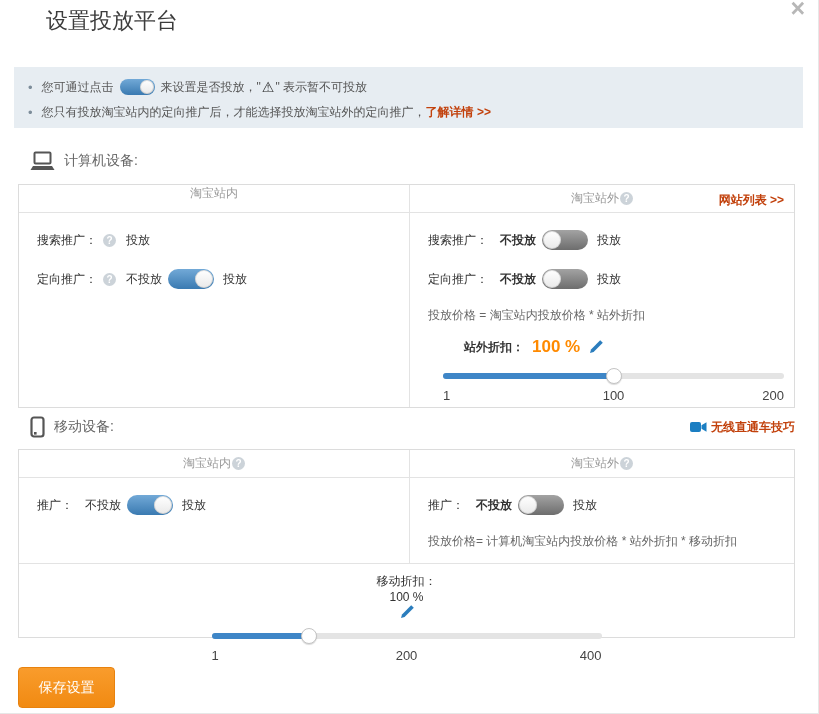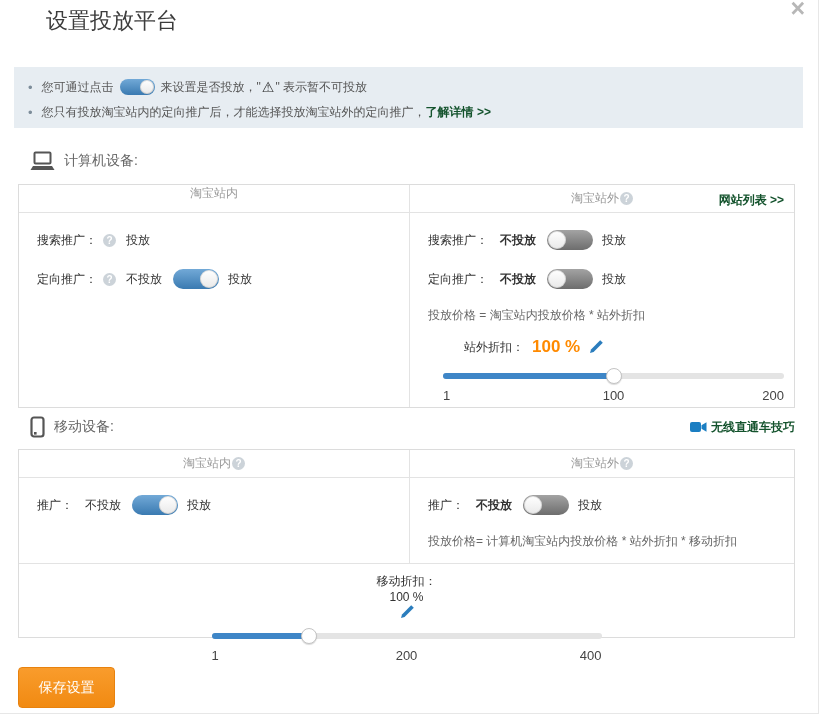--- a/index.html
+++ b/index.html
@@ -20,38 +20,38 @@
     position:absolute; left:14px; top:6px; font-size:22px; font-weight:500; color:#3c3c3c;margin-left:32px;
   }
   
   .notice {
     position:absolute; left:14px; top:67px; width:789px; height:61px;
     background:#e7edf2; padding:9px 0 0 14px; color:#555;
   }
   .notice-line { display:flex; align-items:center; height:22px; margin-bottom:3px; }
   .bullet { color:#7d8d9a; margin-right:9px; font-size:13px; }
   .warn { color:#1c1c1c; font-size:14px; margin:0 1px; }
-  a.lnk { color:#14532d; text-decoration:none; cursor:pointer; }
+  a.lnk { color:#c2410c; text-decoration:none; cursor:pointer; }
   a.lnk.bold { font-weight:bold; }
   
   .ctl { display:inline-flex; align-items:center; }
   .toggle {
     display:inline-block; position:relative; width:46px; height:20px;
     border-radius:10px; cursor:pointer; vertical-align:middle;
   }
   .toggle .knob {
     position:absolute; top:1px; width:18px; height:18px; border-radius:50%;
     background:linear-gradient(180deg,#ffffff,#e9e9e9); border:0;
     box-shadow: inset 0 0 0 1px rgba(0,0,0,0.12);
   }
   .ctl.on  .toggle { background:linear-gradient(180deg,#72a9d7,#3a7ab1); }
   .ctl.on  .toggle .knob { right:1px; }
   .ctl.off .toggle { background:linear-gradient(180deg,#a3a3a3,#6d6d6d); }
   .ctl.off .toggle .knob { left:1px; }
-  .ctl .lbl-off { margin-right:11px; }
+  .ctl .lbl-off { margin-right:6px; }
   .ctl .lbl-on  { margin-left:9px; }
   .ctl.off .lbl-off { font-weight:bold; color:#333; }
   .toggle.mini { width:35px; height:16px; margin:0 6px; background:linear-gradient(180deg,#72a9d7,#3a7ab1); }
   .toggle.mini .knob { width:14px; height:14px; top:1px; right:1px; }
   
   .section-row {
     position:absolute; left:18px; width:777px; height:26px;
     display:flex; align-items:center; justify-content:space-between;
   }
   .section-head { display:flex; align-items:center; margin-left:12px; }
@@ -72,21 +72,21 @@
   .cell.rcol { flex:1; }
   .prow { display:flex; align-items:center; height:22px; }
   .prow .plabel { margin-right:6px; }
   .help {
     display:inline-block; width:13px; height:13px; border-radius:50%;
     background:#ccd3d9; color:#fff; font-size:10px; line-height:13px;
     text-align:center; cursor:pointer; font-weight:bold;
   }
   .formula { color:#666; margin-top:17px; }
   .discount-line { display:flex; align-items:center; margin-top:13px; }
-  .discount-line .dlabel { font-weight:normal;padding-left:36px; }
+  .discount-line .dlabel { font-weight:bold;padding-left:36px; }
   .discount-line .dvalue { color:#ff8a00; font-size:17px; font-weight:bold; margin:0 8px 0 8px; }
   .pencil { cursor:pointer; display:inline-flex; }
   
   .slider { position:relative; }
   .slider .track { position:relative; height:6px; border-radius:3px; background:#e4e4e4; }
   .slider .fill { position:absolute; left:0; top:0; height:6px; border-radius:3px; background:#3e86c7; }
   .slider .sknob {
     position:absolute; top:50%; transform:translate(-50%,-50%);
     width:16px; height:16px; border-radius:50%;
     background:#fff; border:1px solid #c4c4c4; box-shadow:0 1px 1px rgba(0,0,0,.15);

